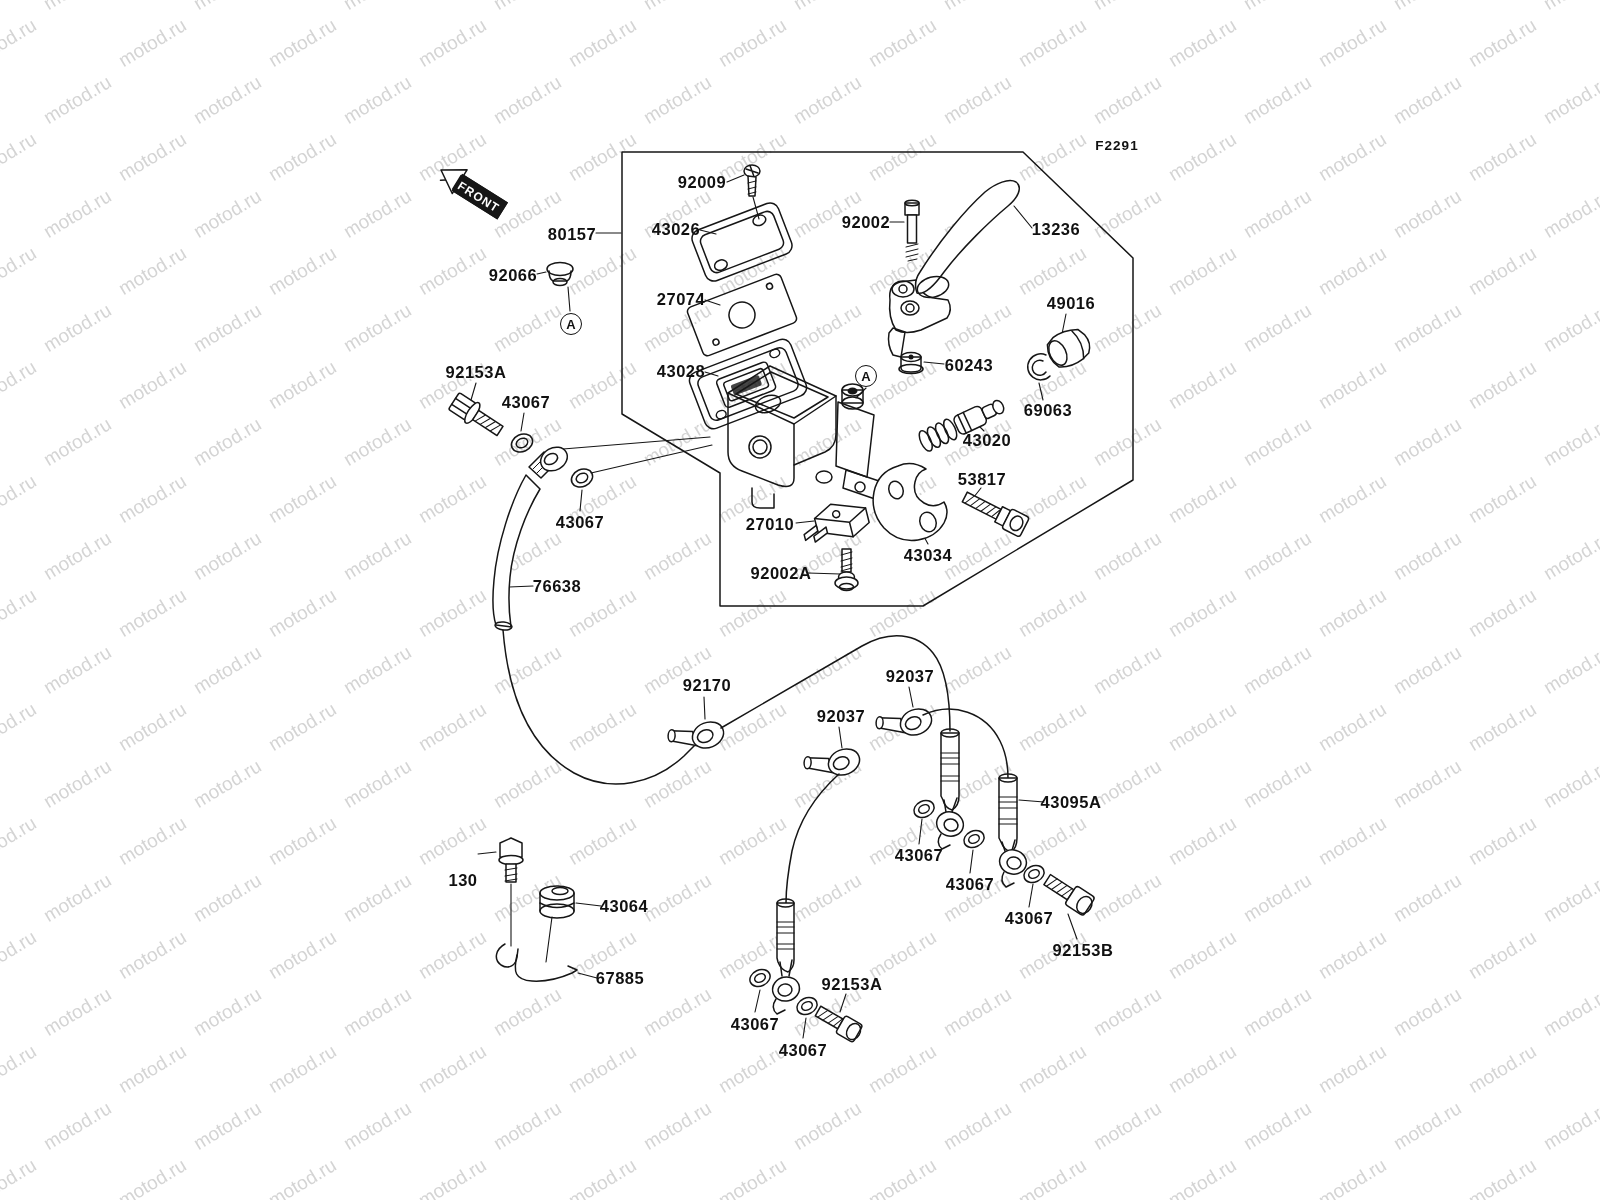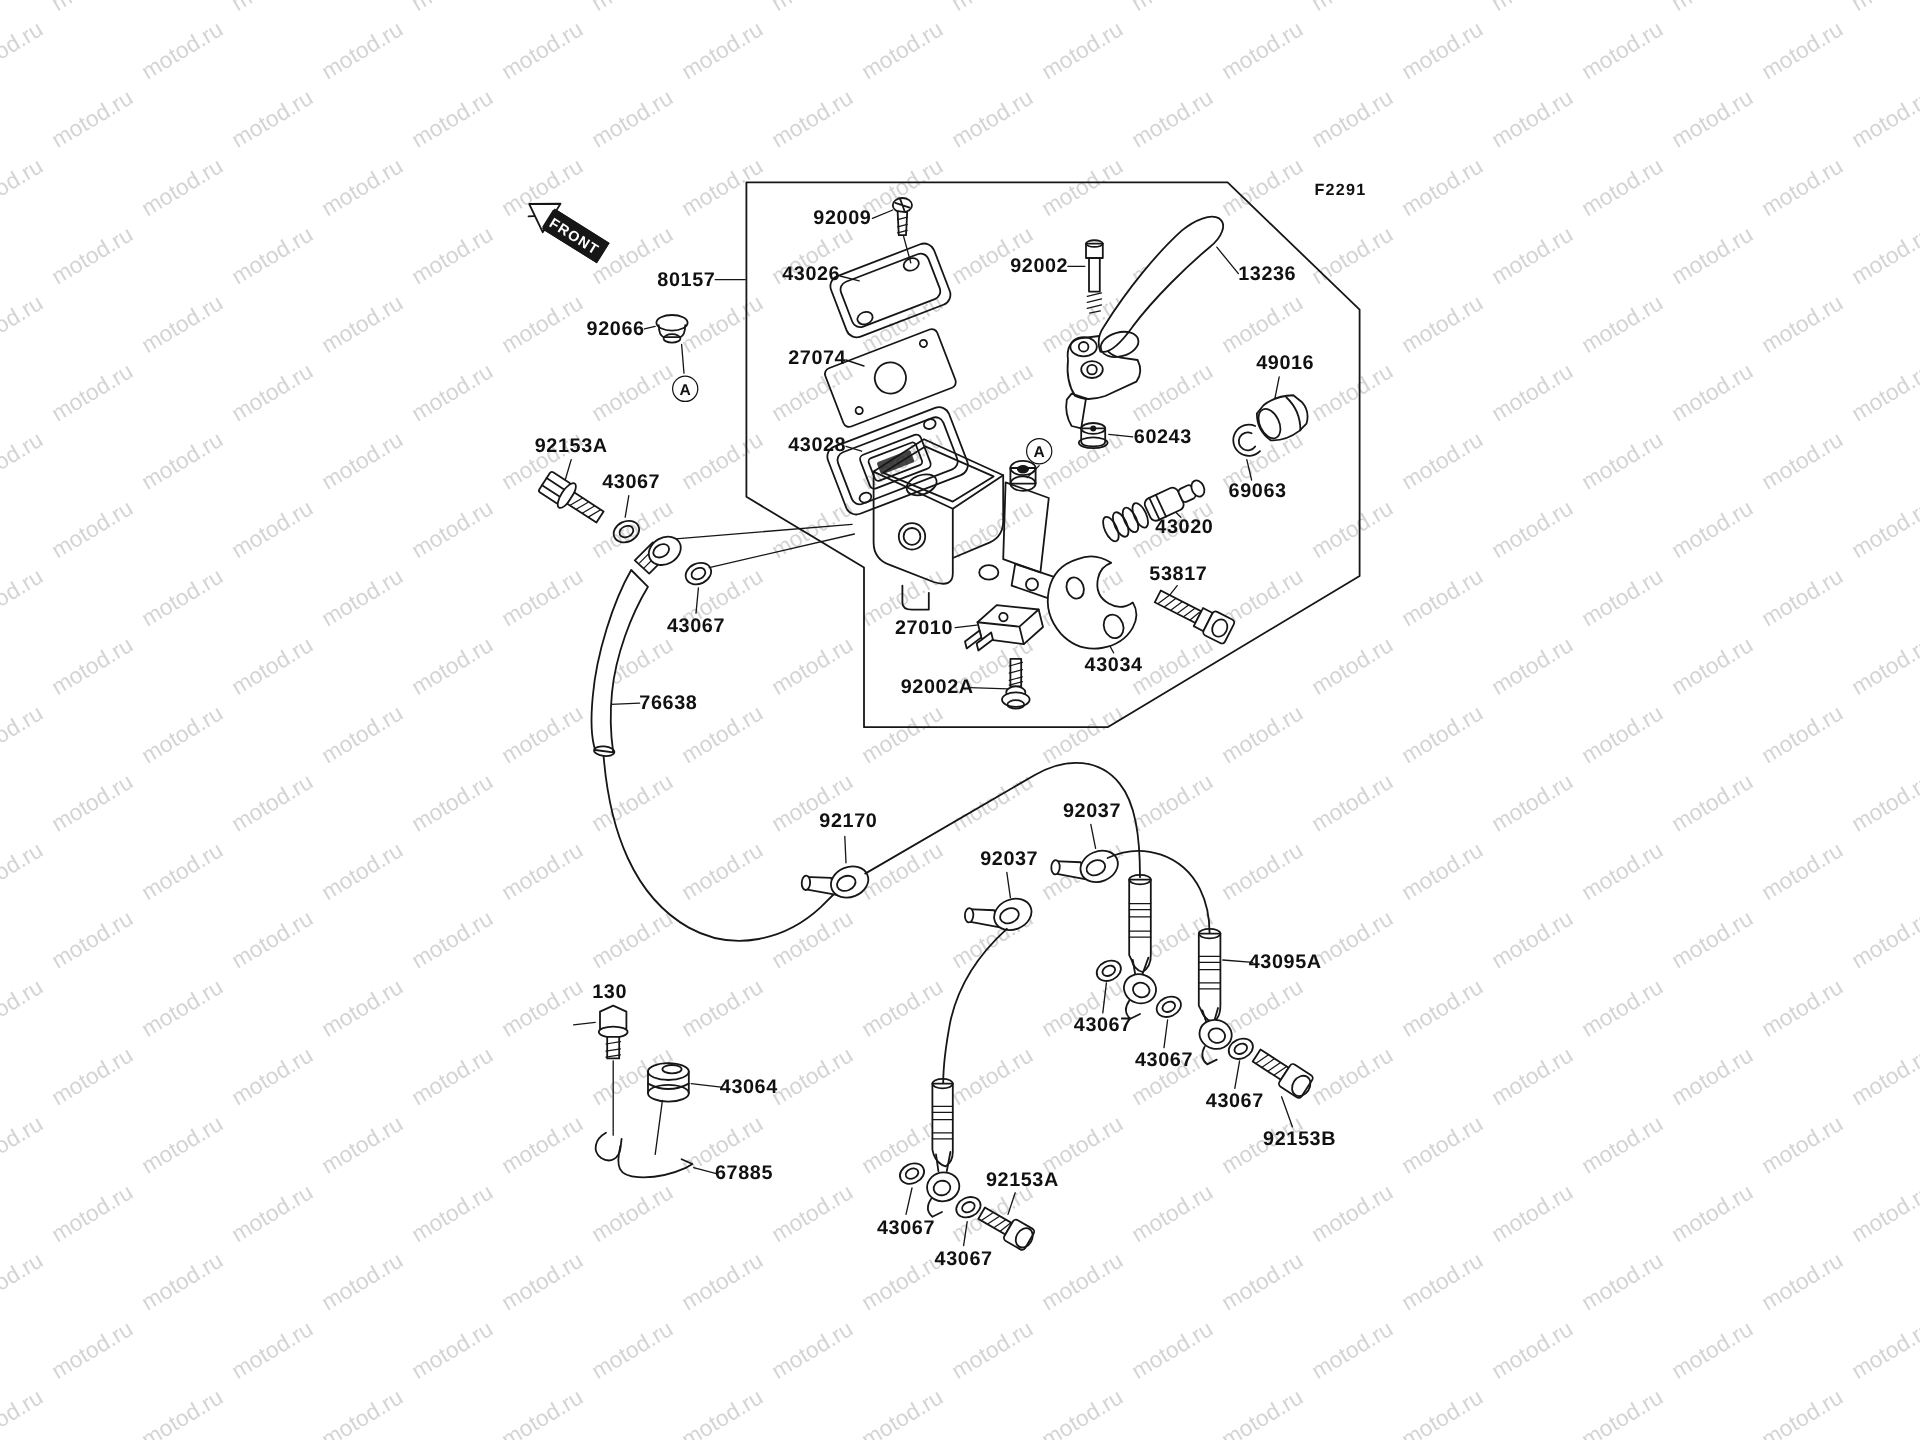--- a/index.html
+++ b/index.html
@@ -595,21 +595,21 @@
       <ellipse class="ln" cx="560" cy="891" rx="8" ry="3.5"></ellipse>
     </g>
 
     <g>
       <path class="ln" stroke-width="2.2" d="M505,944 C496,949 493,959 501,965 C509,970 516,965 517,957 L518,949"></path>
       <path class="ln" stroke-width="2.2" d="M517,955 C513,972 515,980 532,981 C549,982 563,977 572,973 L577,970 L568,966"></path>
     </g>
   </svg>
 
   <div id="label-layer">
-    <div class="fig-code" style="left:1117px;top:158px">F2291</div>
+    <div class="fig-code" style="left:1117px;top:145px">F2291</div>
   <div class="part-label" style="left: 572px; top: 234px;">80157</div>
       <div class="part-label" style="left: 513px; top: 275px;">92066</div>
       <div class="part-label" style="left: 702px; top: 182px;">92009</div>
       <div class="part-label" style="left: 676px; top: 229px;">43026</div>
       <div class="part-label" style="left: 681px; top: 299px;">27074</div>
       <div class="part-label" style="left: 681px; top: 371px;">43028</div>
       <div class="part-label" style="left: 866px; top: 222px;">92002</div>
       <div class="part-label" style="left: 1056px; top: 229px;">13236</div>
       <div class="part-label" style="left: 969px; top: 365px;">60243</div>
       <div class="part-label" style="left: 1071px; top: 303px;">49016</div>
@@ -624,21 +624,21 @@
       <div class="part-label" style="left: 580px; top: 522px;">43067</div>
       <div class="part-label" style="left: 557px; top: 586px;">76638</div>
       <div class="part-label" style="left: 707px; top: 685px;">92170</div>
       <div class="part-label" style="left: 841px; top: 716px;">92037</div>
       <div class="part-label" style="left: 910px; top: 676px;">92037</div>
       <div class="part-label" style="left: 1071px; top: 802px;">43095A</div>
       <div class="part-label" style="left: 919px; top: 855px;">43067</div>
       <div class="part-label" style="left: 970px; top: 884px;">43067</div>
       <div class="part-label" style="left: 1029px; top: 918px;">43067</div>
       <div class="part-label" style="left: 1083px; top: 950px;">92153B</div>
-      <div class="part-label" style="left: 463px; top: 827px; margin-left: 45px;">130</div>
+      <div class="part-label" style="left: 463px; top: 880px;">130</div>
       <div class="part-label" style="left: 624px; top: 906px;">43064</div>
       <div class="part-label" style="left: 620px; top: 978px;">67885</div>
       <div class="part-label" style="left: 755px; top: 1024px;">43067</div>
       <div class="part-label" style="left: 803px; top: 1050px;">43067</div>
       <div class="part-label" style="left: 852px; top: 984px;">92153A</div>
       <div class="callout" style="left: 571px; top: 324px;">A</div>
       <div class="callout" style="left: 866px; top: 376px;">A</div>
     </div>
 </div>
 

